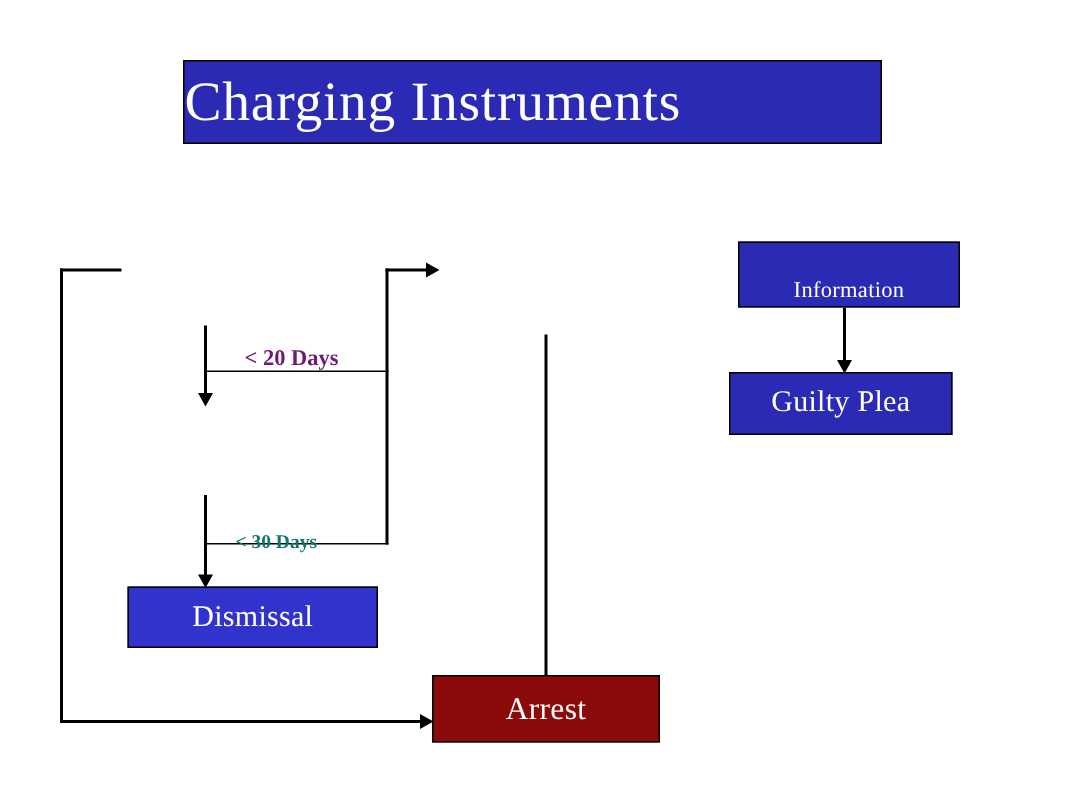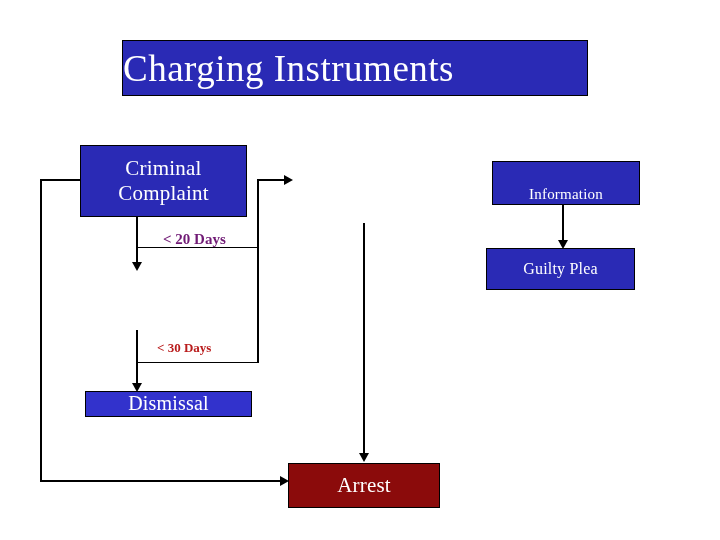--- a/index.html
+++ b/index.html
@@ -55,24 +55,24 @@
     color: #ffffff;
     font-size: 37px;
     line-height: 1;
     letter-spacing: 0.5px;
   }
 
   
   #box-criminal-complaint { left: 80px;  top: 145px; width: 167px; height: 72px; font-size: 21px; }
   #box-indictment         { left: 293px; top: 140px; width: 147px; height: 83px; font-size: 20px; }
   #box-information        { left: 492px; top: 161px; width: 148px; height: 44px; font-size: 15px; align-items: flex-end; }
-  #box-guilty-plea        { left: 486px; top: 248px; width: 149px; height: 42px; font-size: 16px; }
+  #box-guilty-plea        { left: 486px; top: 248px; width: 149px; height: 42px; font-size: 20px; }
   #box-probable-cause     { left: 64px;  top: 272px; width: 178px; height: 58px; font-size: 21px; }
-  #box-dismissal          { left: 85px;  top: 391px; width: 167px; height: 26px; font-size: 20px; }
-  #box-arrest             { left: 288px; top: 463px; width: 152px; height: 45px; font-size: 21px; }
+  #box-dismissal          { left: 85px;  top: 391px; width: 167px; height: 41px; font-size: 20px; }
+  #box-arrest             { left: 288px; top: 450px; width: 152px; height: 45px; font-size: 21px; }
 
   
   .ln {
     position: absolute;
     background: #000000;
     z-index: 1;
   }
   .ln.h { height: 2px; }
   .ln.v { width: 2px; }
 
@@ -95,21 +95,21 @@
 
   
   .time-label {
     position: absolute;
     color: #701a75;
     font-weight: bold;
     white-space: nowrap;
     z-index: 4;
   }
   #label-20-days { left: 163px; top: 231px; font-size: 15px; }
-  #label-30-days { left: 157px; top: 340px; font-size: 13px; color: #b91c1c; }
+  #label-30-days { left: 157px; top: 353px; font-size: 13px; color: #0f766e; }
 </style>
 </head>
 <body>
 
 <div id="slide">
 
   <div id="title-box">
     <span class="title-text">Charging Instruments</span>
   </div>
 
@@ -131,24 +131,20 @@
   <div class="arrowhead down" style="left:132px; top:383px;"></div>
 
   <div class="ln h" style="left:136px; top:362px; width:123px; height:1px;"></div>
 
   <div class="ln v" style="left:363px; top:223px; height:233px;"></div>
   <div class="arrowhead down" style="left:359px; top:453px;"></div>
 
   <div class="ln v" style="left:562px; top:205px; height:38px;"></div>
   <div class="arrowhead down" style="left:558px; top:240px;"></div>
 
-  <div id="box-criminal-complaint" class="node blue">
-    <span>Criminal
-Complaint</span>
-  </div>
 
 
   <div id="box-information" class="node blue">
     <span>Information</span>
   </div>
 
   <div id="box-guilty-plea" class="node blue">
     <span>Guilty Plea</span>
   </div>
 

